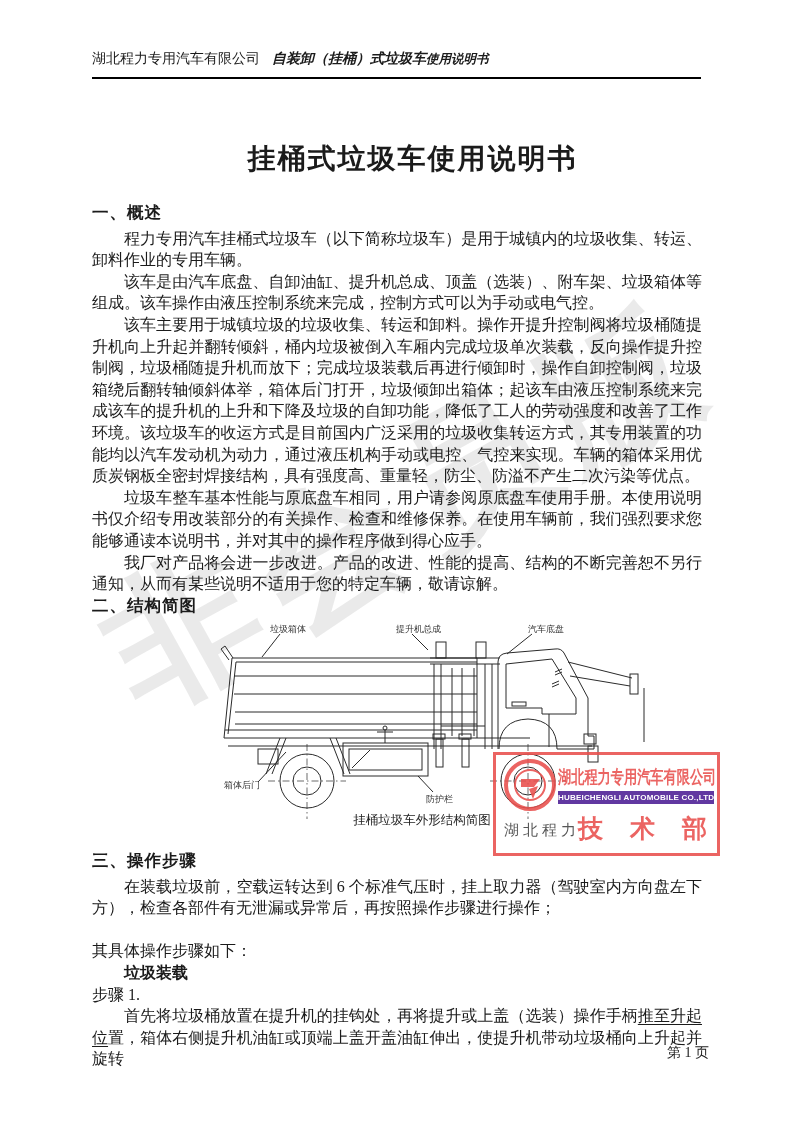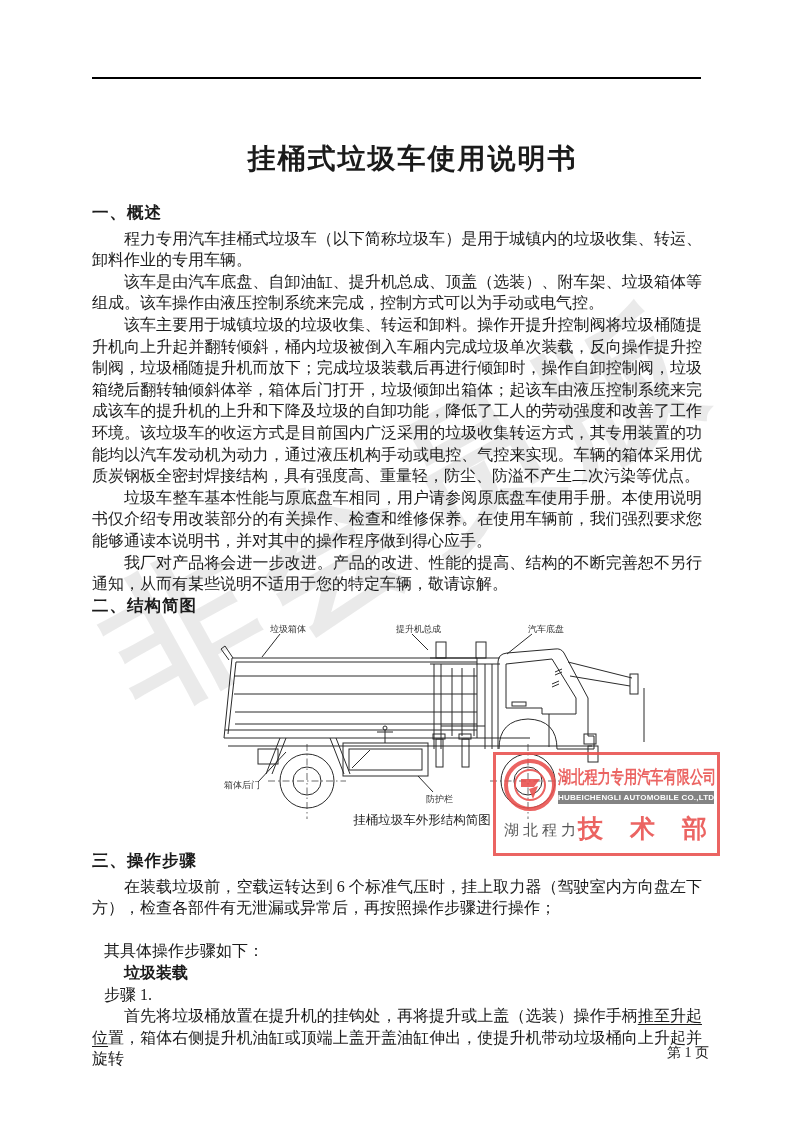--- a/index.html
+++ b/index.html
@@ -20,55 +20,58 @@
   
   .watermark{position:absolute;left:118px;top:568px;white-space:nowrap;pointer-events:none;
     font-family:"Liberation Sans",sans-serif;font-weight:bold;font-size:150px;letter-spacing:16px;
     color:rgba(175,175,175,0.26);transform:rotate(-29deg);transform-origin:left center;z-index:0;}
   
   .sec{position:absolute;left:92px;width:610px;font-size:16px;line-height:21.6px;
     text-align:justify;z-index:2;}
   .sec h2{font-family:"Liberation Sans",sans-serif;font-size:16.5px;font-weight:bold;
     margin:0 0 4px 0;letter-spacing:1px;}
   .sec p{margin:0;text-indent:2em;}
-  .sec p.noindent{text-indent:0;margin-left:12px;}
+  .sec p.noindent{text-indent:0;}
   .sec .gap{height:21.6px;}
   .sec .sub{font-family:"Liberation Sans",sans-serif;font-weight:bold;text-indent:2em;}
   .u{text-decoration:underline;text-underline-offset:3px;}
   
   .diagram{position:absolute;left:100px;top:618px;z-index:1;}
   .diagram .ln{stroke:#2b2b2b;fill:none;stroke-width:1;}
   .diagram .dash{stroke:#2b2b2b;fill:none;stroke-width:0.7;stroke-dasharray:7 3 1.5 3;}
   .diagram text{font-family:"Liberation Serif",serif;fill:#333;stroke:none;}
   .diagram .lbl{font-size:9px;}
   .diagram .cap{font-size:12.5px;fill:#222;}
   
   .stamp{position:absolute;left:493px;top:752px;width:227px;height:104px;
     border:3px solid #e94f4d;box-sizing:border-box;opacity:0.88;z-index:3;background:transparent;}
   .stamp-logo{position:absolute;left:6px;top:2px;}
   .stamp-cn{position:absolute;left:62px;top:10px;width:160px;white-space:nowrap;
     font-family:"Liberation Sans",sans-serif;font-weight:bold;font-size:13.2px;
     color:#e94f4d;letter-spacing:0;transform:scaleY(1.35);transform-origin:top left;}
-  .stamp-band{position:absolute;left:62px;top:36px;width:156px;height:13px;background:#737373;
+  .stamp-band{position:absolute;left:62px;top:36px;width:156px;height:13px;background:#4c1d95;
     color:#fff;font-family:"Liberation Sans",sans-serif;font-weight:bold;font-size:8px;
     line-height:13px;text-align:center;white-space:nowrap;letter-spacing:0.2px;}
   .stamp-brand{position:absolute;left:8px;top:66px;font-size:15px;letter-spacing:4px;
     color:#404040;font-family:"Liberation Sans",sans-serif;white-space:nowrap;}
   .stamp-dept{position:absolute;left:82px;top:57px;font-size:25px;font-weight:bold;
     letter-spacing:10px;color:#e94f4d;font-family:"Liberation Sans",sans-serif;white-space:nowrap;}
   
   .footer{position:absolute;right:84px;top:1044px;font-size:14px;z-index:2;}
 </style>
 </head>
 <body>
 
 <div class="page">
 
   <div class="watermark">非会员版</div>
 
+  <div class="header">
+    <span class="co">湖北程力专用汽车有限公司</span><span class="doc">自装卸（挂桶）式垃圾车</span><span class="doc2">使用说明书</span>
+  </div>
   <div class="header-rule"></div>
 
   <div class="title">挂桶式垃圾车使用说明书</div>
 
   <div class="sec" style="top:595px;">
     <h2>二、结构简图</h2>
   </div>
 
   <div class="sec" style="top:202px;">
     <h2>一、概述</h2>

